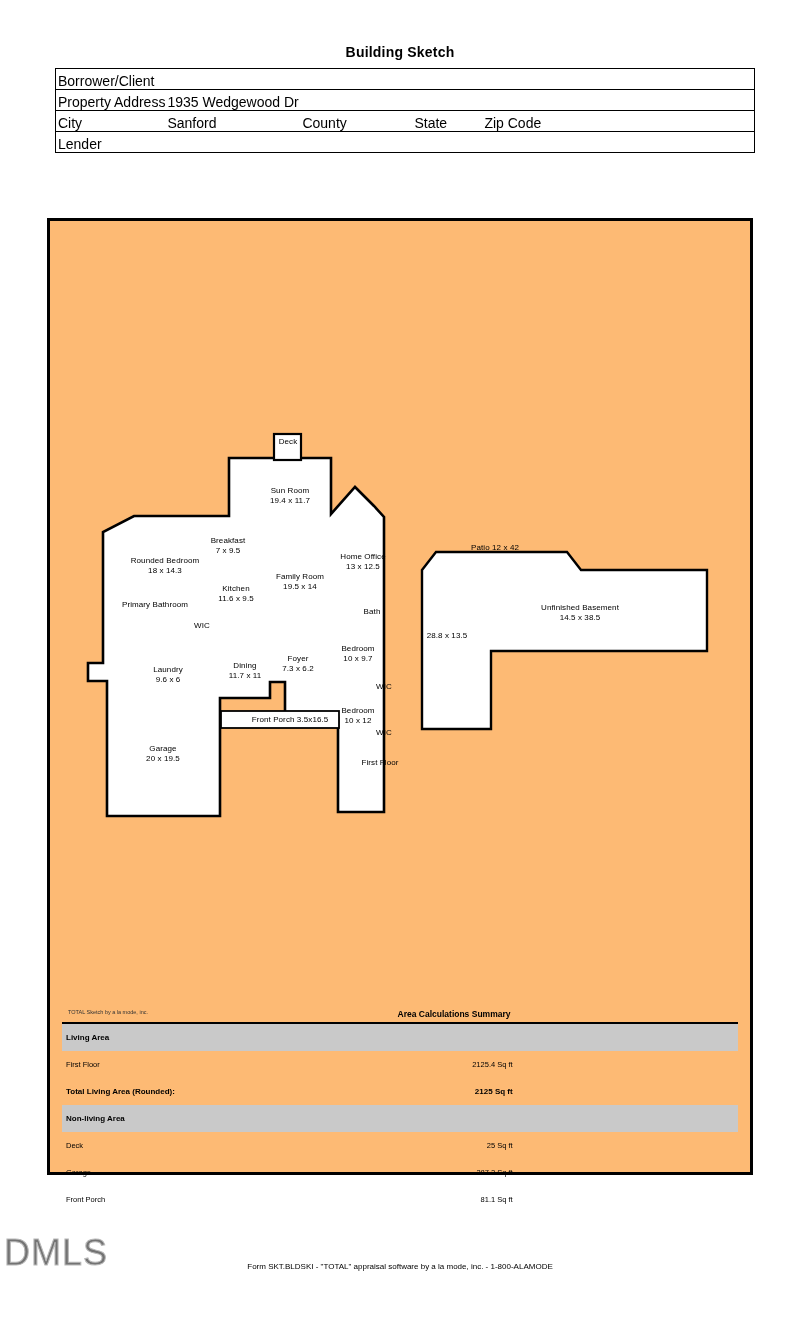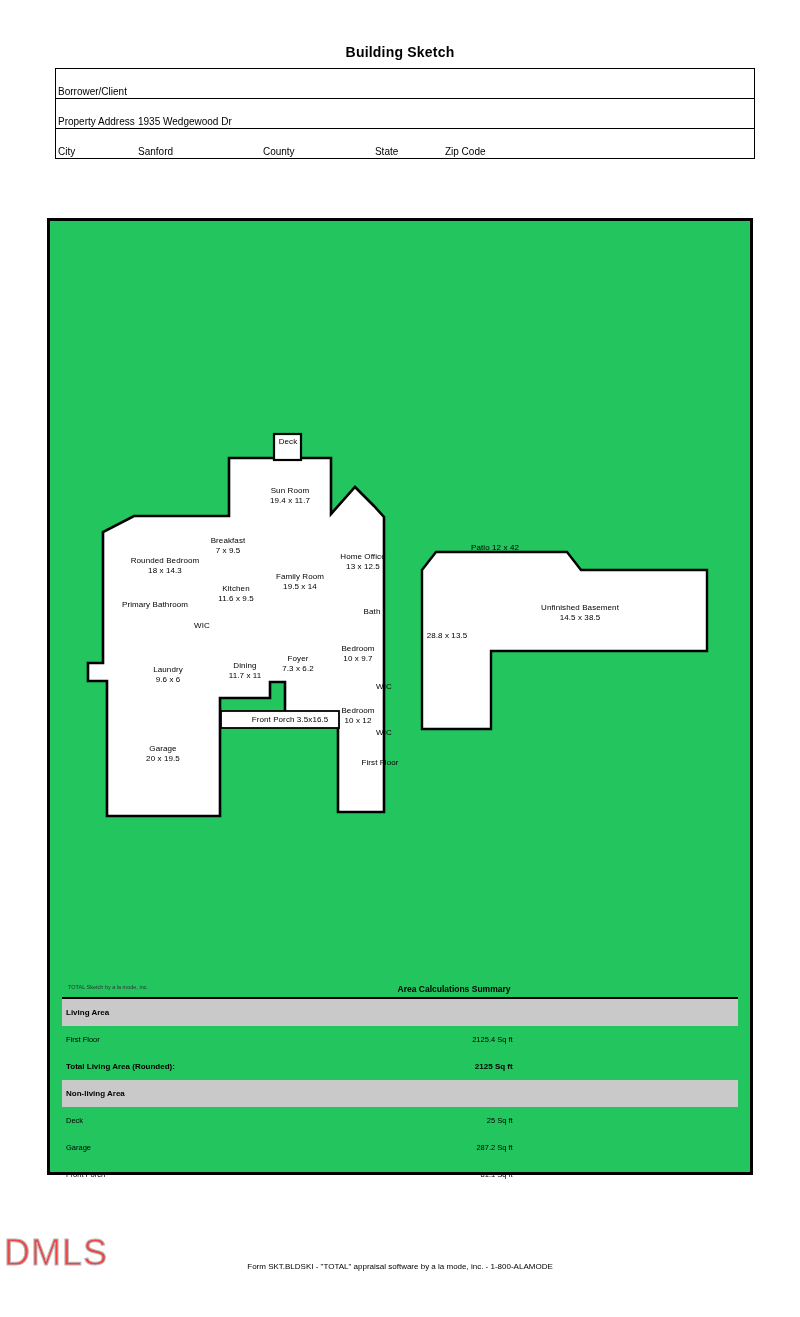--- a/index.html
+++ b/index.html
@@ -33,40 +33,40 @@
     position: absolute;
     left: 55px;
     top: 68px;
     width: 700px;
     border: 1.5px solid #000;
     border-collapse: collapse;
     background: #fff;
   }
   .hdr-table td {
     border-bottom: 1px solid #000;
-    font-size: 10px;
+    font-size: 14px;
     height: 14px;
-    padding: 15px 0 0 2px;
+    padding: 4px 0 0 2px;
     vertical-align: middle;
     white-space: nowrap;
   }
   .hdr-table tr:last-child td { border-bottom: none; }
   .hdr-label { width: 78px; }
   .hdr-value { font-size: 9.5px; padding-left: 8px; }
   .cell-county { width: 110px; text-align: left; }
 
   
   .frame {
     position: absolute;
     left: 47px;
     top: 218px;
     width: 706px;
     height: 957px;
     border: 3px solid #000;
-    background: #22c55e;
+    background: #fdba74;
     box-sizing: border-box;
   }
 
   
   .sketch-area {
     position: absolute;
     left: 0;
     top: 0;
     width: 700px;
     height: 780px;
@@ -83,21 +83,21 @@
     transform: translateX(-50%);
     letter-spacing: 0.1px;
   }
   .rlabel .nm { display: block; }
   .rlabel .dm { display: block; }
 
   
   .summary {
     position: absolute;
     left: 12px;
-    top: 763px;
+    top: 788px;
     width: 676px;
   }
   .credit-row {
     position: relative;
     height: 13px;
     border-bottom: 2px solid #000;
   }
   .credit-text {
     position: absolute;
     left: 6px;
@@ -145,21 +145,21 @@
     width: 800px;
     text-align: center;
     font-size: 8px;
   }
   .watermark {
     position: absolute;
     left: 4px;
     top: 1232px;
     font-size: 36px;
     letter-spacing: 1px;
-    color: #ef4444;
+    color: #737373;
     -webkit-text-stroke: 1px #b9b9b9;
     font-family: "Liberation Sans", sans-serif;
     user-select: none;
   }
 </style>
 </head>
 <body>
 
 <div class="doc-title">Building Sketch</div>
 
@@ -173,20 +173,24 @@
     <td class="hdr-label">Property Address</td>
     <td colspan="3" class="hdr-value">1935 Wedgewood Dr</td>
   </tr>
   <tr>
     <td class="hdr-label">City</td>
     <td class="hdr-value">Sanford</td>
     <td class="cell-county">County</td>
     <td>
       <span style="display:inline-block;width:70px">State</span><span style="display:inline-block">Zip Code</span>
     </td>
+  </tr>
+  <tr>
+    <td class="hdr-label">Lender</td>
+    <td colspan="3" class="hdr-value"></td>
   </tr>
 </tbody>
   </table>
 
 <div class="frame">
 
   <div class="sketch-area">
     <svg class="sketch-svg" width="700" height="780" viewBox="0 0 700 780" xmlns="http://www.w3.org/2000/svg">
 
       <path fill="#ffffff" stroke="#000000" stroke-width="2.6" stroke-linejoin="miter" d="M 53,311

